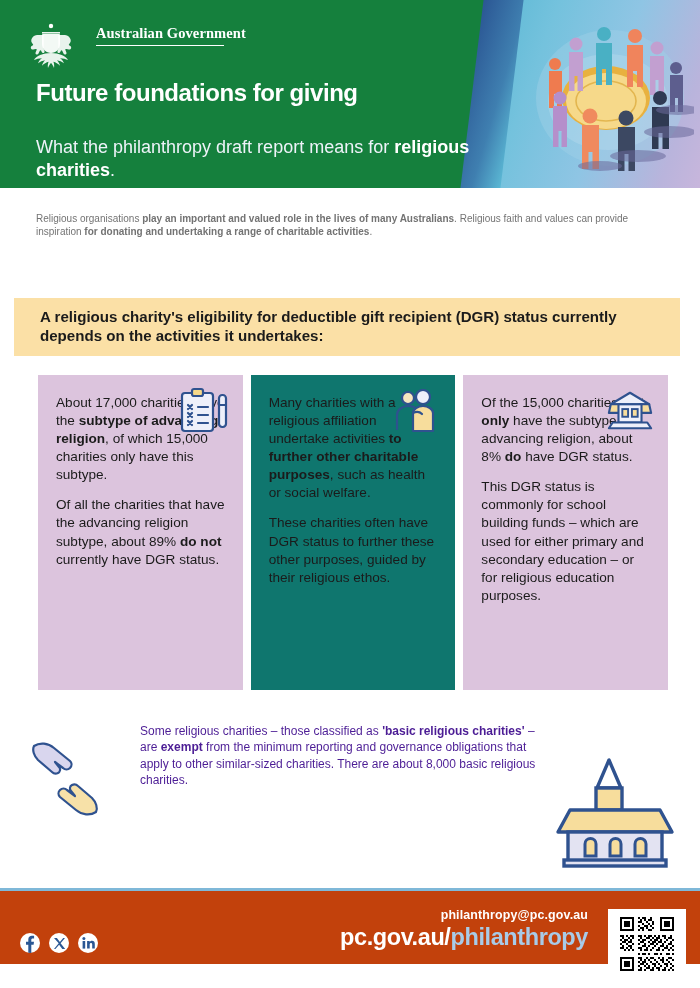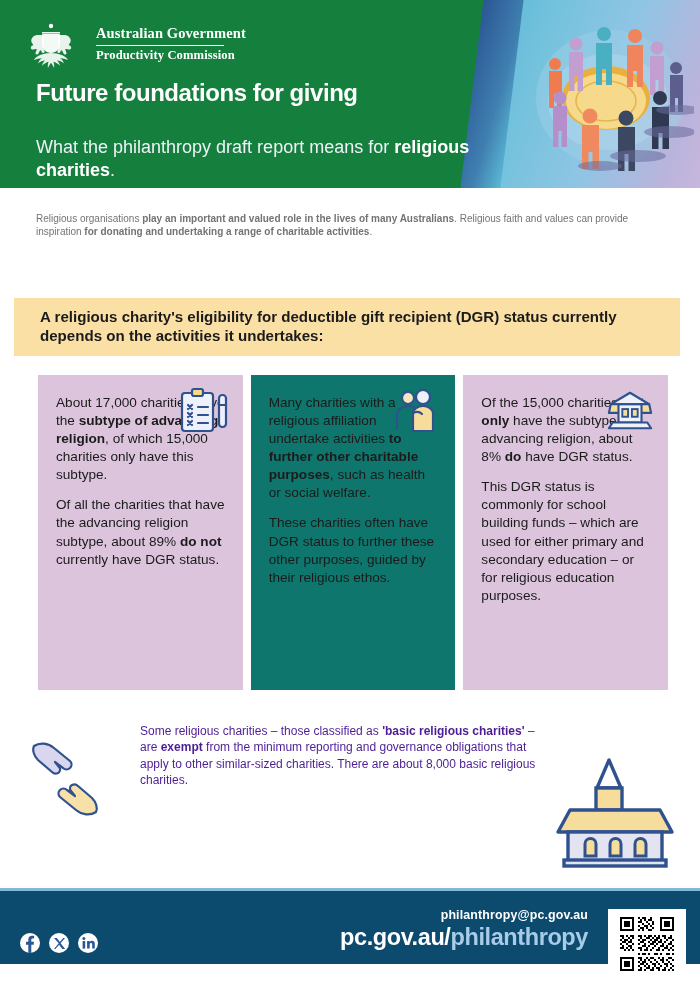--- a/index.html
+++ b/index.html
@@ -75,21 +75,21 @@
   
   .hands{position:absolute;left:26px;top:736px;width:76px;height:82px;}
   .basic-text{
     position:absolute;left:120px;top:723px;width:412px;
     font-size:12px;line-height:1.36;color:#4c1d95;margin-left:20px;
   }
   .basic-text b{font-weight:700;}
   .church{position:absolute;left:552px;top:748px;width:126px;height:122px;}
 
   
-  .footer{position:absolute;left:0;top:888px;width:700px;height:76px;background:#0c4a6e;
+  .footer{position:absolute;left:0;top:888px;width:700px;height:76px;background:#c2410c;
           border-top:3px solid #7fb8d8;box-sizing:border-box;}
   .social{position:absolute;left:20px;top:42px;display:flex;gap:9px;}
   .soc{width:20px;height:20px;}
   .email{
     position:absolute;right:112px;top:17px;text-align:right;
     color:#ffffff;font-size:12.4px;font-weight:700;letter-spacing:.15px;
   }
   .url{
     position:absolute;right:112px;top:33px;text-align:right;
     font-size:23.5px;font-weight:700;letter-spacing:-0.4px;color:#ffffff;white-space:nowrap;
@@ -180,21 +180,20 @@
         <path d="M21 12h16c.6 0 1 .5 1 1v9c0 5-4 9-9 9s-9-4-9-9v-9c0-.5.4-1 1-1z" opacity=".95"></path>
         <path d="M15 13c-3 .4-5 2.2-5.6 4.6-.5 2 .3 3.3 1.4 4.3.6.6.4 1.3-.3 1.5-1.2.4-2 1.6-1.6 2.8.3 1 1.3 1.5 2.3 1.3l2.4-.5c.8-.2 1.3.4 1 1.1l-1 2.4c-.4.9.1 1.8 1 2 .8.2 1.5-.2 1.9-1l1.3-2.8c.3-.7 1.1-.7 1.4 0l.5 1.3c.3.8 1 1.2 1.8 1 .9-.2 1.3-1.1 1-2l-.8-2.2V13z" opacity=".9"></path>
         <path d="M43 13c3 .4 5 2.2 5.6 4.6.5 2-.3 3.3-1.4 4.3-.6.6-.4 1.3.3 1.5 1.2.4 2 1.6 1.6 2.8-.3 1-1.3 1.5-2.3 1.3l-2.4-.5c-.8-.2-1.3.4-1 1.1l1 2.4c.4.9-.1 1.8-1 2-.8.2-1.5-.2-1.9-1l-1.3-2.8c-.3-.7-1.1-.7-1.4 0l-.5 1.3c-.3.8-1 1.2-1.8 1-.9-.2-1.3-1.1-1-2l.8-2.2V13z" opacity=".9"></path>
         <path d="M29 31c-8 0-15 3-17 7 2-1 5-1.6 8-1.8-2 1.4-3.4 3.2-4 5 2-1.6 4.6-2.6 7-3-1.6 1.6-2.6 3.6-3 5.6 2-2 4.4-3.4 6.6-4-.8 2-1 4.2-.6 6.2 1-2.4 2-4 3-5 1 1 2 2.6 3 5 .4-2 .2-4.2-.6-6.2 2.2.6 4.6 2 6.6 4-.4-2-1.4-4-3-5.6 2.4.4 5 1.4 7 3-.6-1.8-2-3.6-4-5 3 .2 6 .8 8 1.8-2-4-9-7-17-7z" opacity=".9"></path>
       </g>
     </svg>
 
     <div class="gov-text">
       <div class="gov-line1">Australian Government</div>
       <div class="gov-rule"></div>
-      <div class="gov-line2">Productivity Commission</div>
     </div>
 
     <div class="h-title">Future foundations for giving</div>
     <div class="h-sub"><span>What the philanthropy draft report means for </span><b>religious charities</b><span>.</span></div>
   </div>
 
   <div class="intro"><span>Religious organisations </span><b>play an important and valued role in the lives of many Australians</b><span>. Religious faith and values can provide inspiration </span><b>for donating and undertaking a range of charitable activities</b><span>.</span></div>
 
   <div class="band">
     <div class="band-text">A religious charity's eligibility for deductible gift recipient (DGR) status currently depends on the activities it undertakes:</div>

